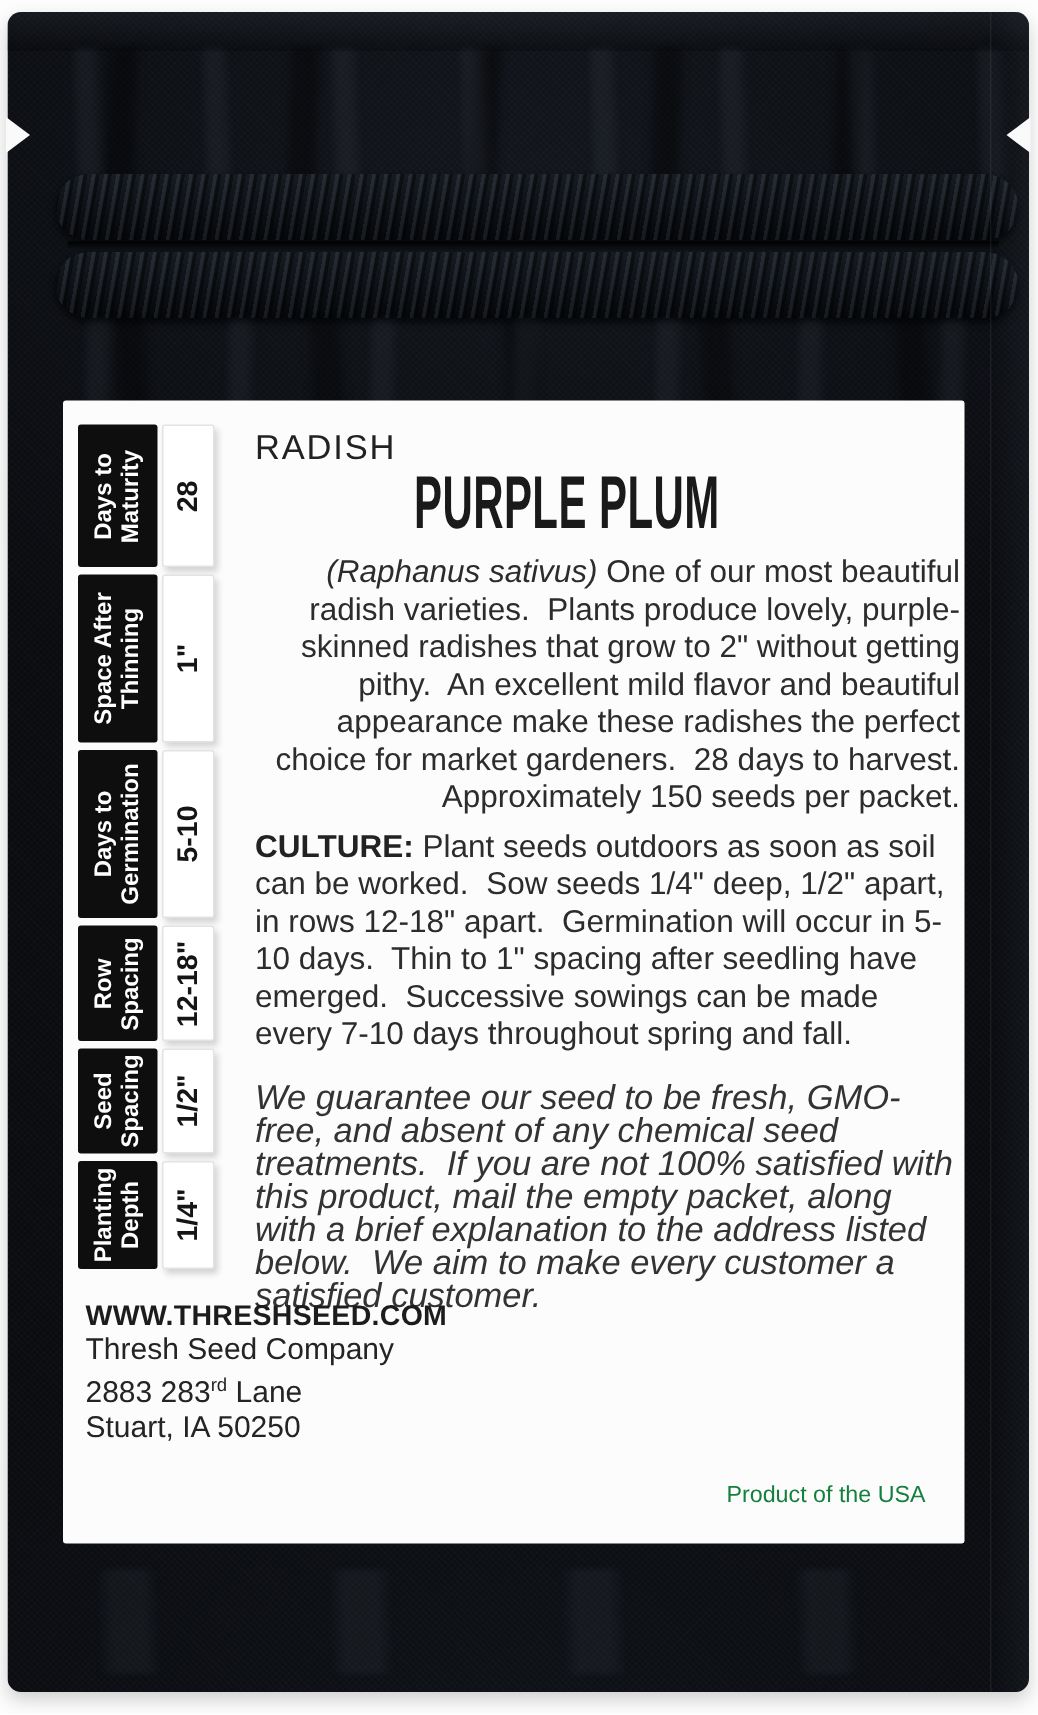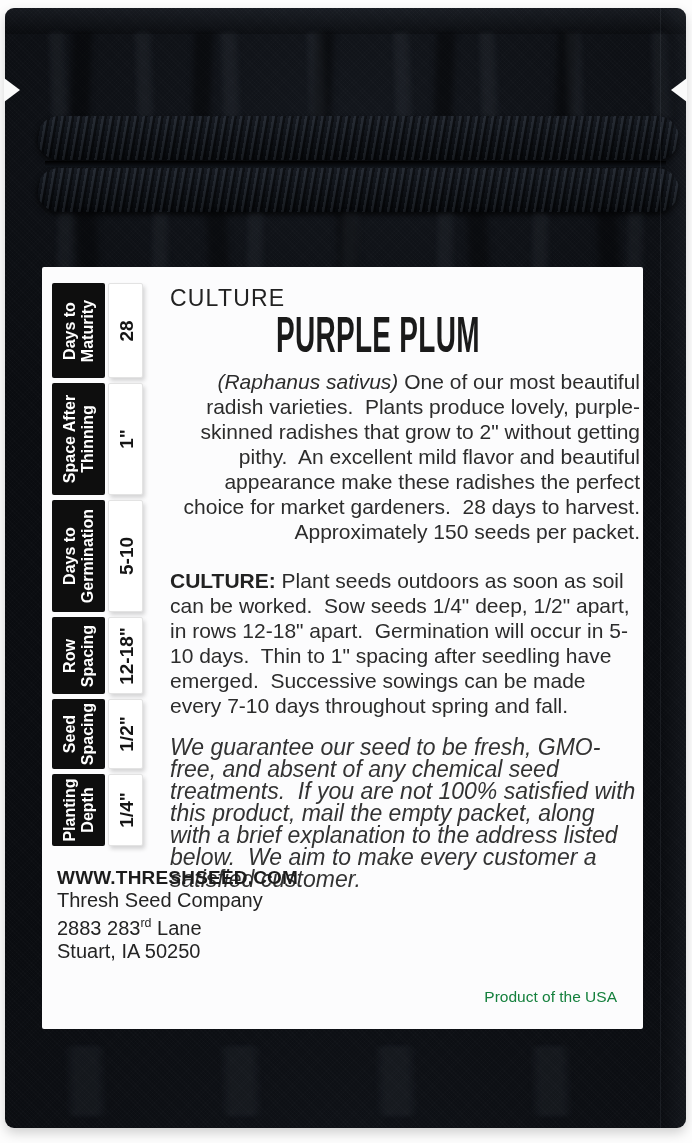--- a/index.html
+++ b/index.html
@@ -110,21 +110,21 @@
   .crop-name{font-size:23px;line-height:23px;letter-spacing:1.2px;color:#222;}
   .variety-name{margin-top:5px;height:40px;text-align:right;}
   .condensed{
     display:inline-block;font-weight:700;font-size:50px;line-height:40px;
     transform:scaleX(0.56);transform-origin:0 50%;color:var(--title_ink);
     letter-spacing:0.5px;white-space:nowrap;
   }
   .para{font-size:21px;line-height:25px;color:var(--ink);white-space:pre-wrap;}
   .desc{margin-top:14px;text-align:right;}
   .desc em{font-style:italic;}
-  .culture{margin-top:24px;}
+  .culture{margin-top:8px;}
   .culture strong{font-weight:700;color:#222;}
   .guarantee{margin-top:18px;font-style:italic;font-size:23px;line-height:22px;white-space:pre-wrap;color:#333;}
 
   
   .address{position:absolute;left:15px;top:599px;font-size:20px;line-height:23px;color:#242424;}
   .website{font-weight:700;font-size:19px;letter-spacing:0.2px;color:#1c1c1c;}
   .address sup{font-size:0.62em;vertical-align:super;}
   .origin{position:absolute;right:26px;top:721px;font-size:15.5px;color:#15803d;}
 </style>
 </head>
@@ -191,21 +191,21 @@
           <div class="spec-header">
               <span class="rot">Planting Depth</span>
             </div>
           <div class="spec-value">
               <span class="rot">1/4"</span>
             </div>
         </div>
       </div>
 
       <div class="content">
-        <div class="crop-name">CULTURE</div>
+        <div class="crop-name">RADISH</div>
         <div class="variety-name"><span class="condensed">PURPLE PLUM</span></div>
         <p class="para desc"><em>(Raphanus sativus)</em><span> One of our most beautiful radish varieties.  Plants produce lovely, purple-skinned radishes that grow to 2" without getting pithy.  An excellent mild flavor and beautiful appearance make these radishes the perfect choice for market gardeners.  28 days to harvest.  Approximately 150 seeds per packet.</span></p>
         <p class="para culture"><strong>CULTURE:</strong><span> Plant seeds outdoors as soon as soil can be worked.  Sow seeds 1/4" deep, 1/2" apart, in rows 12-18" apart.  Germination will occur in 5-10 days.  Thin to 1" spacing after seedling have emerged.  Successive sowings can be made every 7-10 days throughout spring and fall.</span></p>
         <p class="guarantee">We guarantee our seed to be fresh, GMO-free, and absent of any chemical seed treatments.  If you are not 100% satisfied with this product, mail the empty packet, along with a brief explanation to the address listed below.  We aim to make every customer a satisfied customer.</p>
       </div>
 
       <div class="address">
         <div class="website">WWW.THRESHSEED.COM</div>
         <div>Thresh Seed Company</div>
         <div><span>2883 283</span><sup>rd</sup><span> Lane</span></div>

